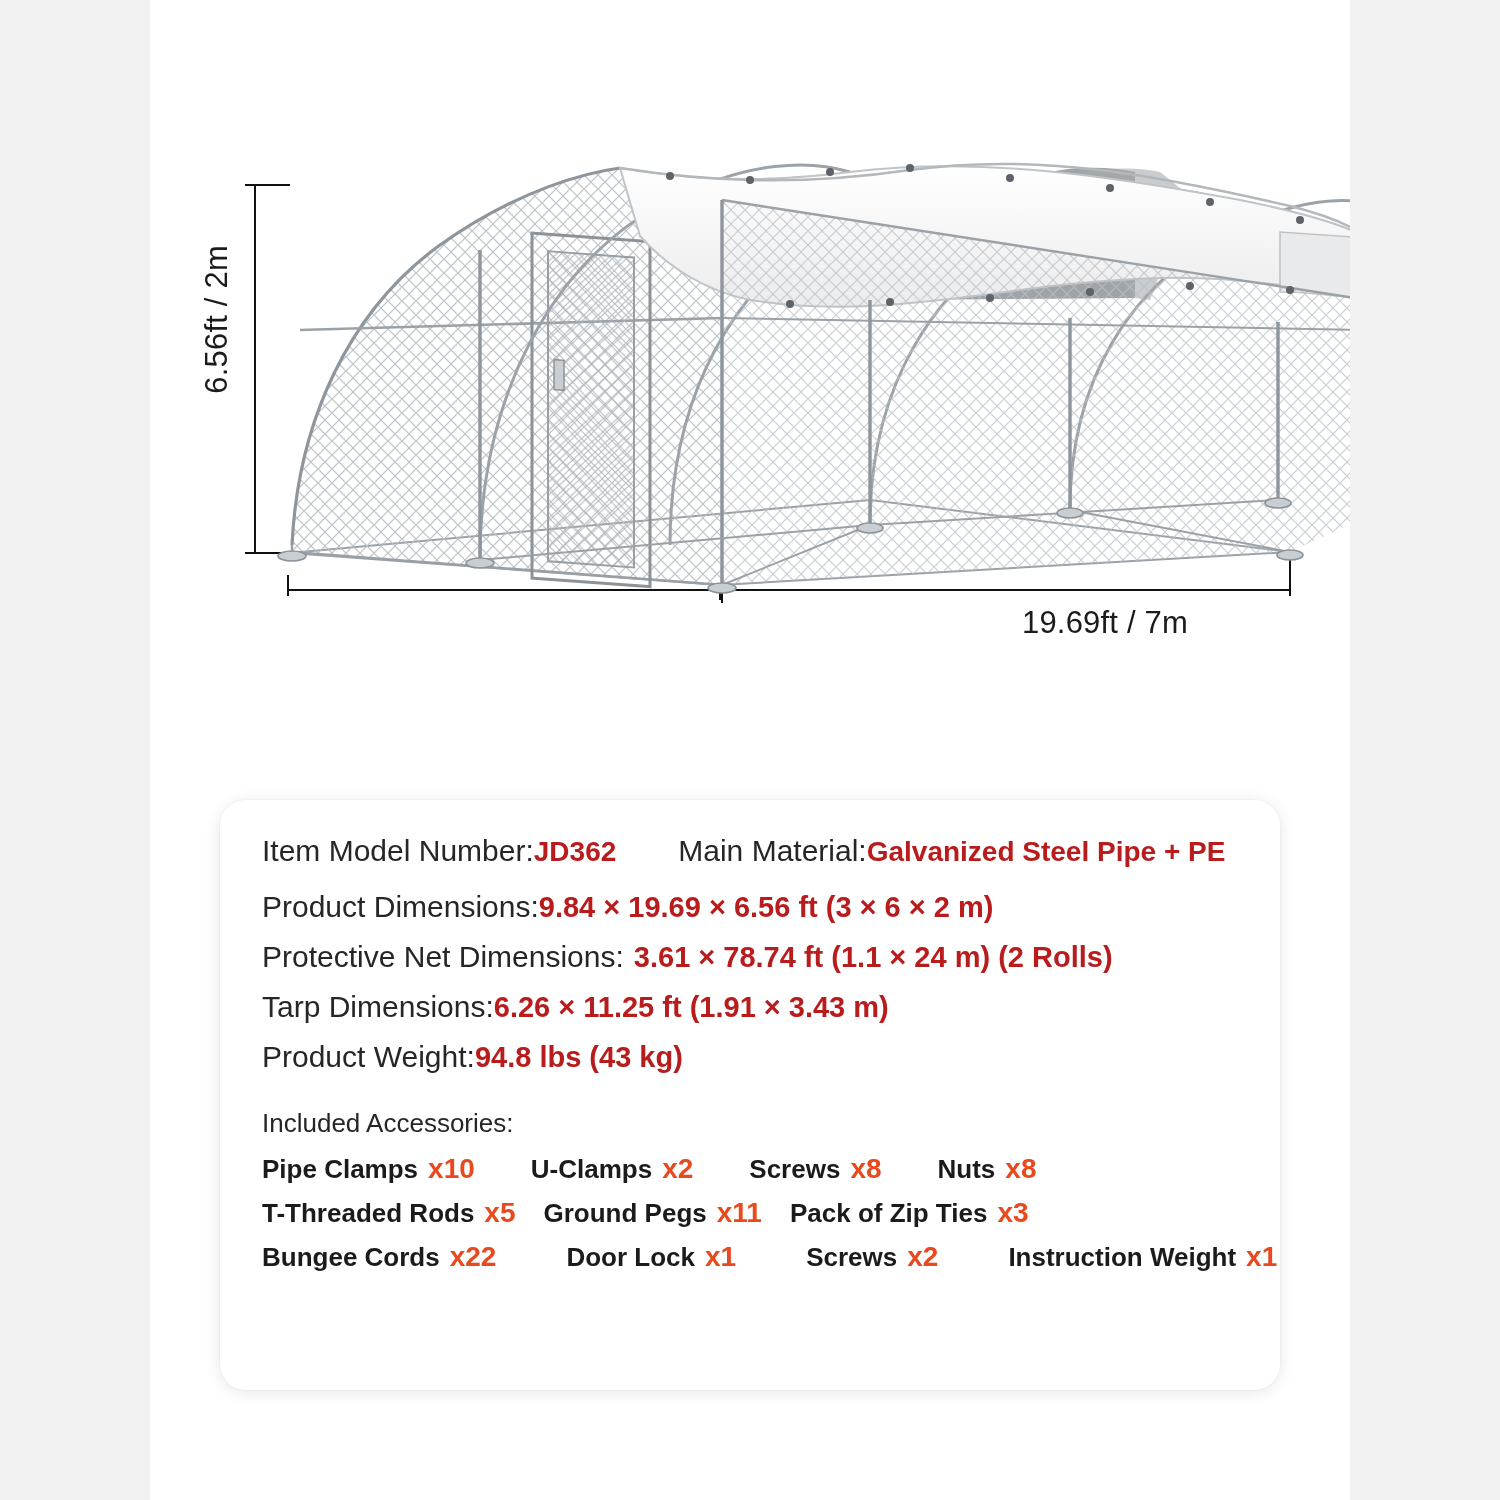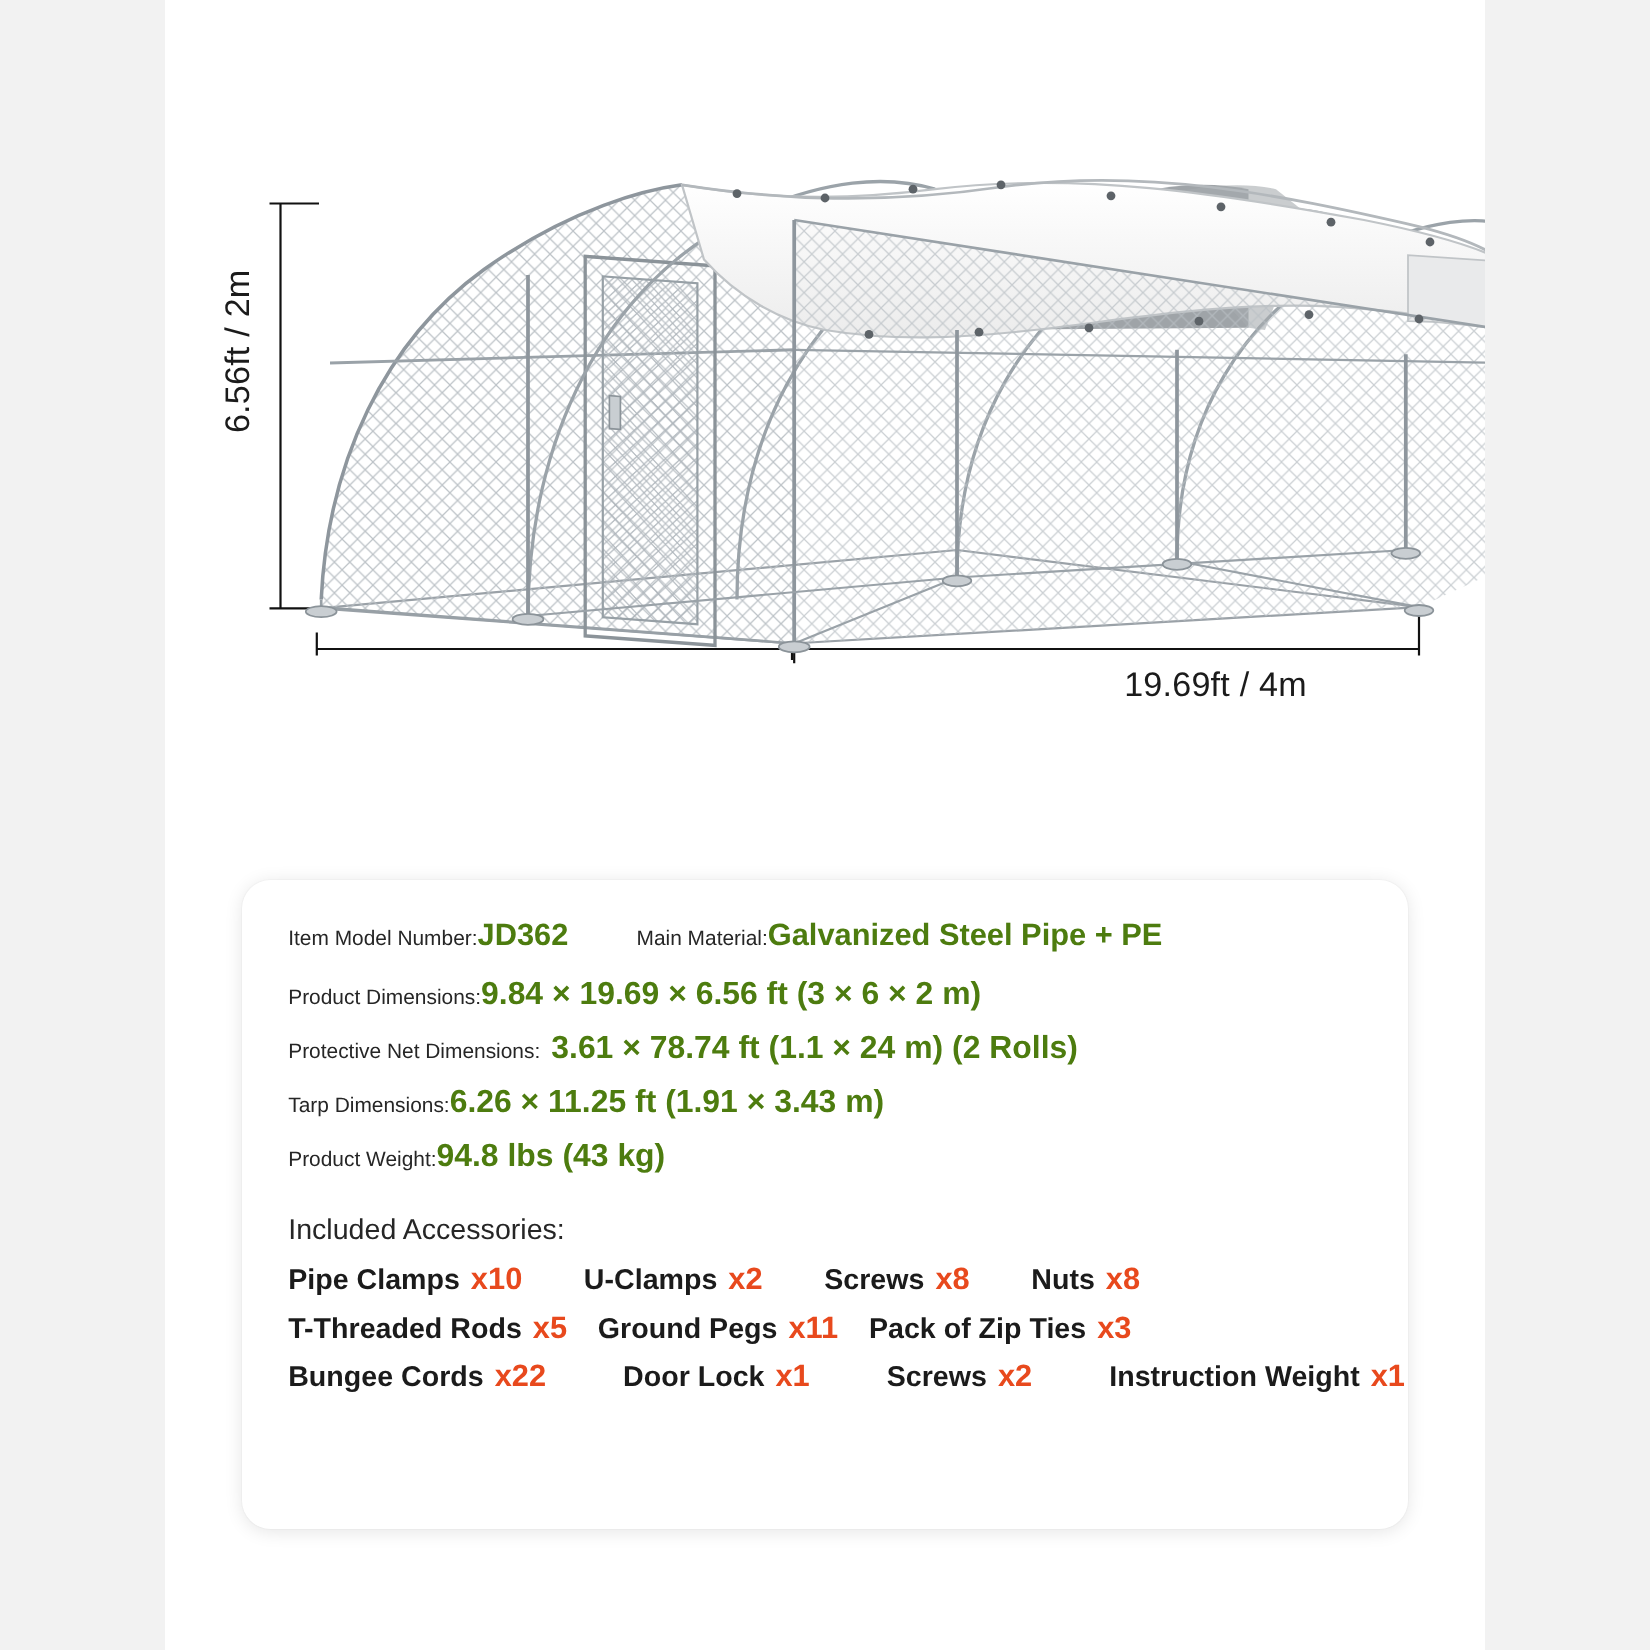--- a/index.html
+++ b/index.html
@@ -100,28 +100,28 @@
     top: 34px;
     right: 30px;
   }
   .row {
     display: flex;
     align-items: baseline;
     margin-bottom: 16px;
     flex-wrap: wrap;
   }
   .lbl {
-    font-size: 19px;
+    font-size: 30px;
     color: #262626;
     font-weight: 400;
     white-space: nowrap;
   }
   .val {
     font-size: 28px;
-    color: #4d7c0f;
+    color: #b91c1c;
     font-weight: bold;
     white-space: nowrap;
     text-align: right;
   }
   .row-top {
     display: flex;
     align-items: baseline;
     margin-bottom: 22px;
   }
   .grp { display: flex; align-items: baseline; }
@@ -285,21 +285,21 @@
           <circle cx="640" cy="304" r="4"></circle>
             <circle cx="740" cy="302" r="4"></circle>
           <circle cx="840" cy="298" r="4"></circle>
             <circle cx="940" cy="292" r="4"></circle>
           <circle cx="1040" cy="286" r="4"></circle>
             <circle cx="1140" cy="290" r="4"></circle>
         </g>
       </svg>
 
       <div class="dim-label dim-height">6.56ft / 2m</div>
-      <div class="dim-label dim-length">19.69ft / 4m</div>
+      <div class="dim-label dim-length">19.69ft / 7m</div>
     </div>
 
     <div class="spec-card">
       <div class="spec-inner">
 
         <div class="row-top">
           <div class="grp">
             <span class="lbl">Item Model Number:</span>
             <span class="val">JD362</span>
           </div>

